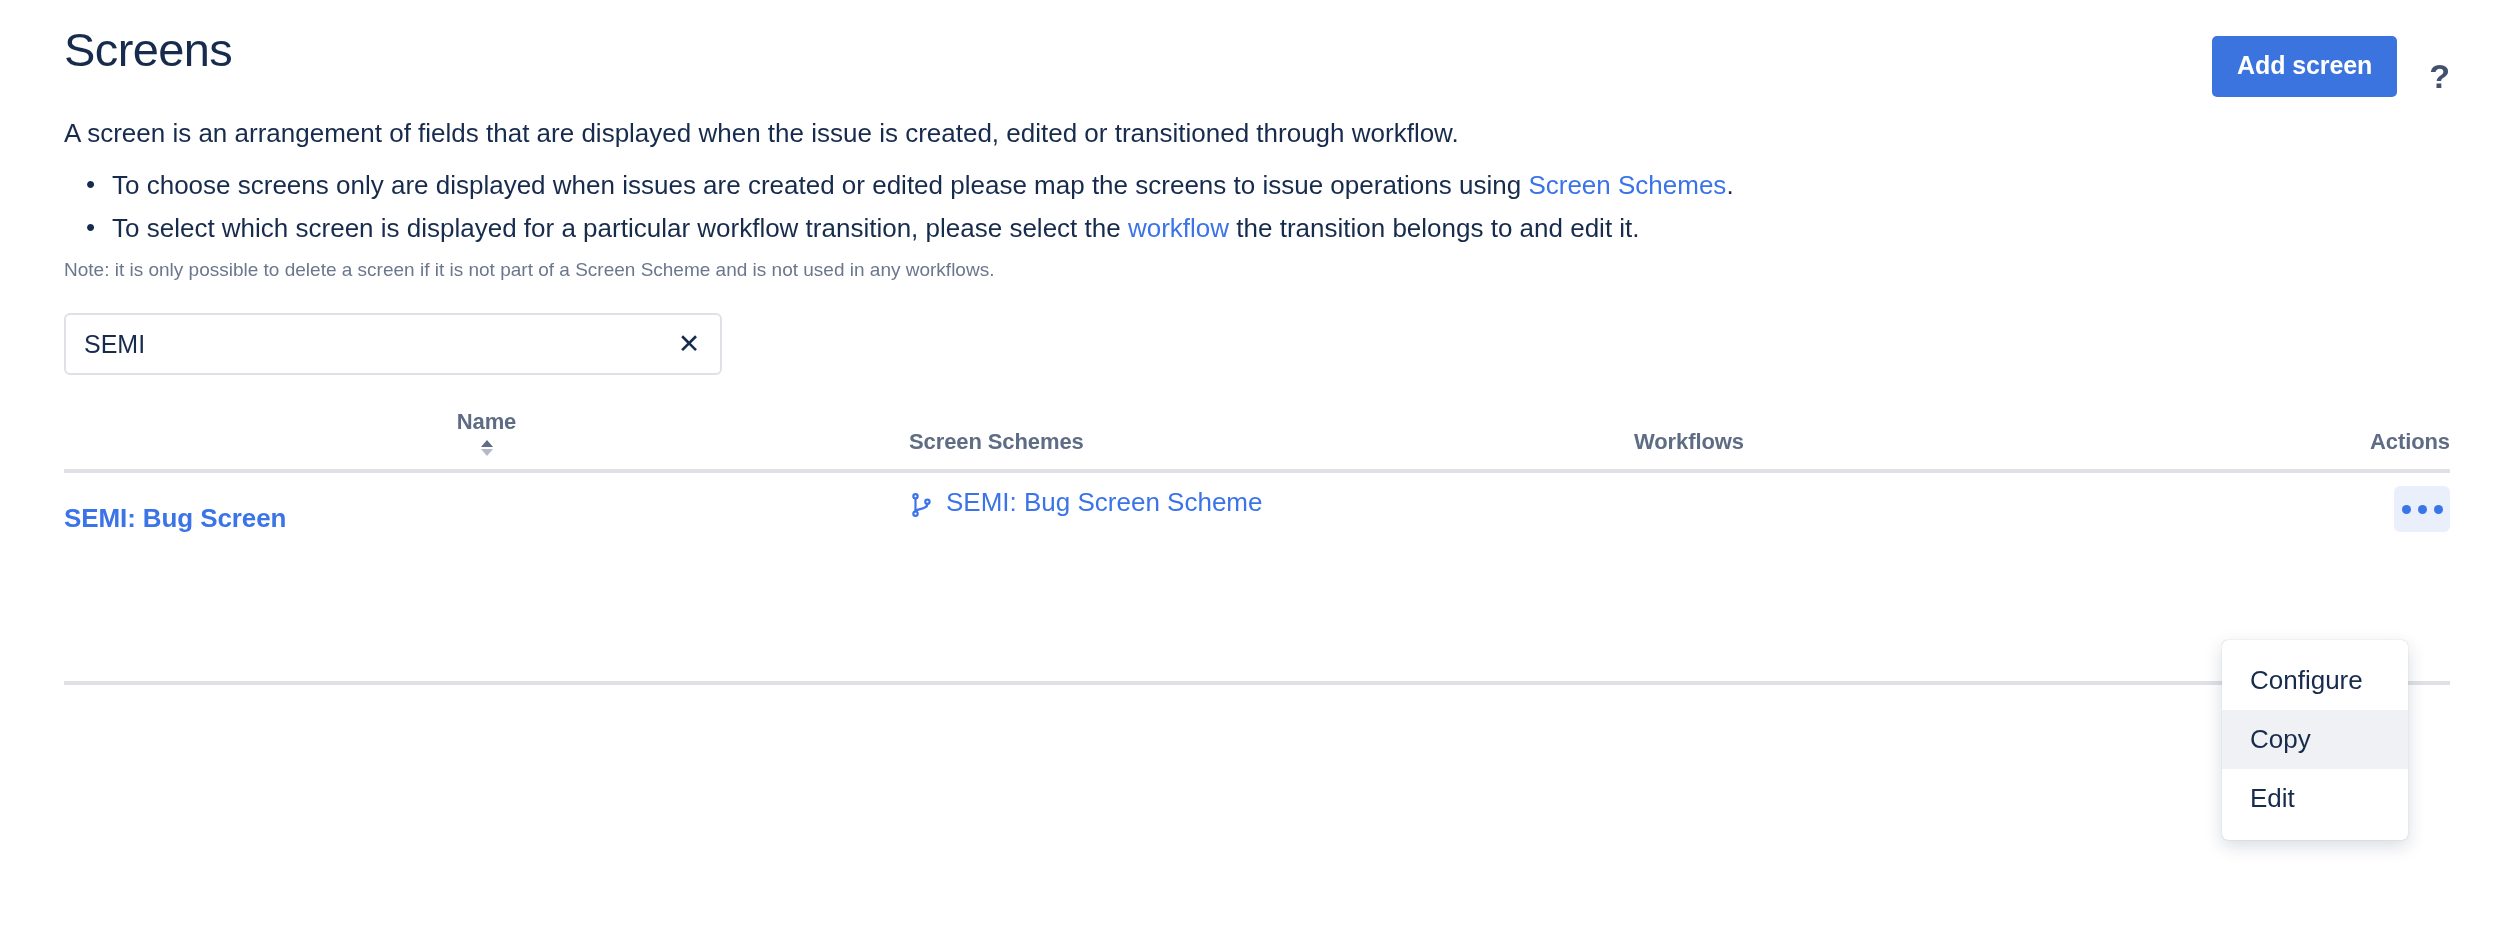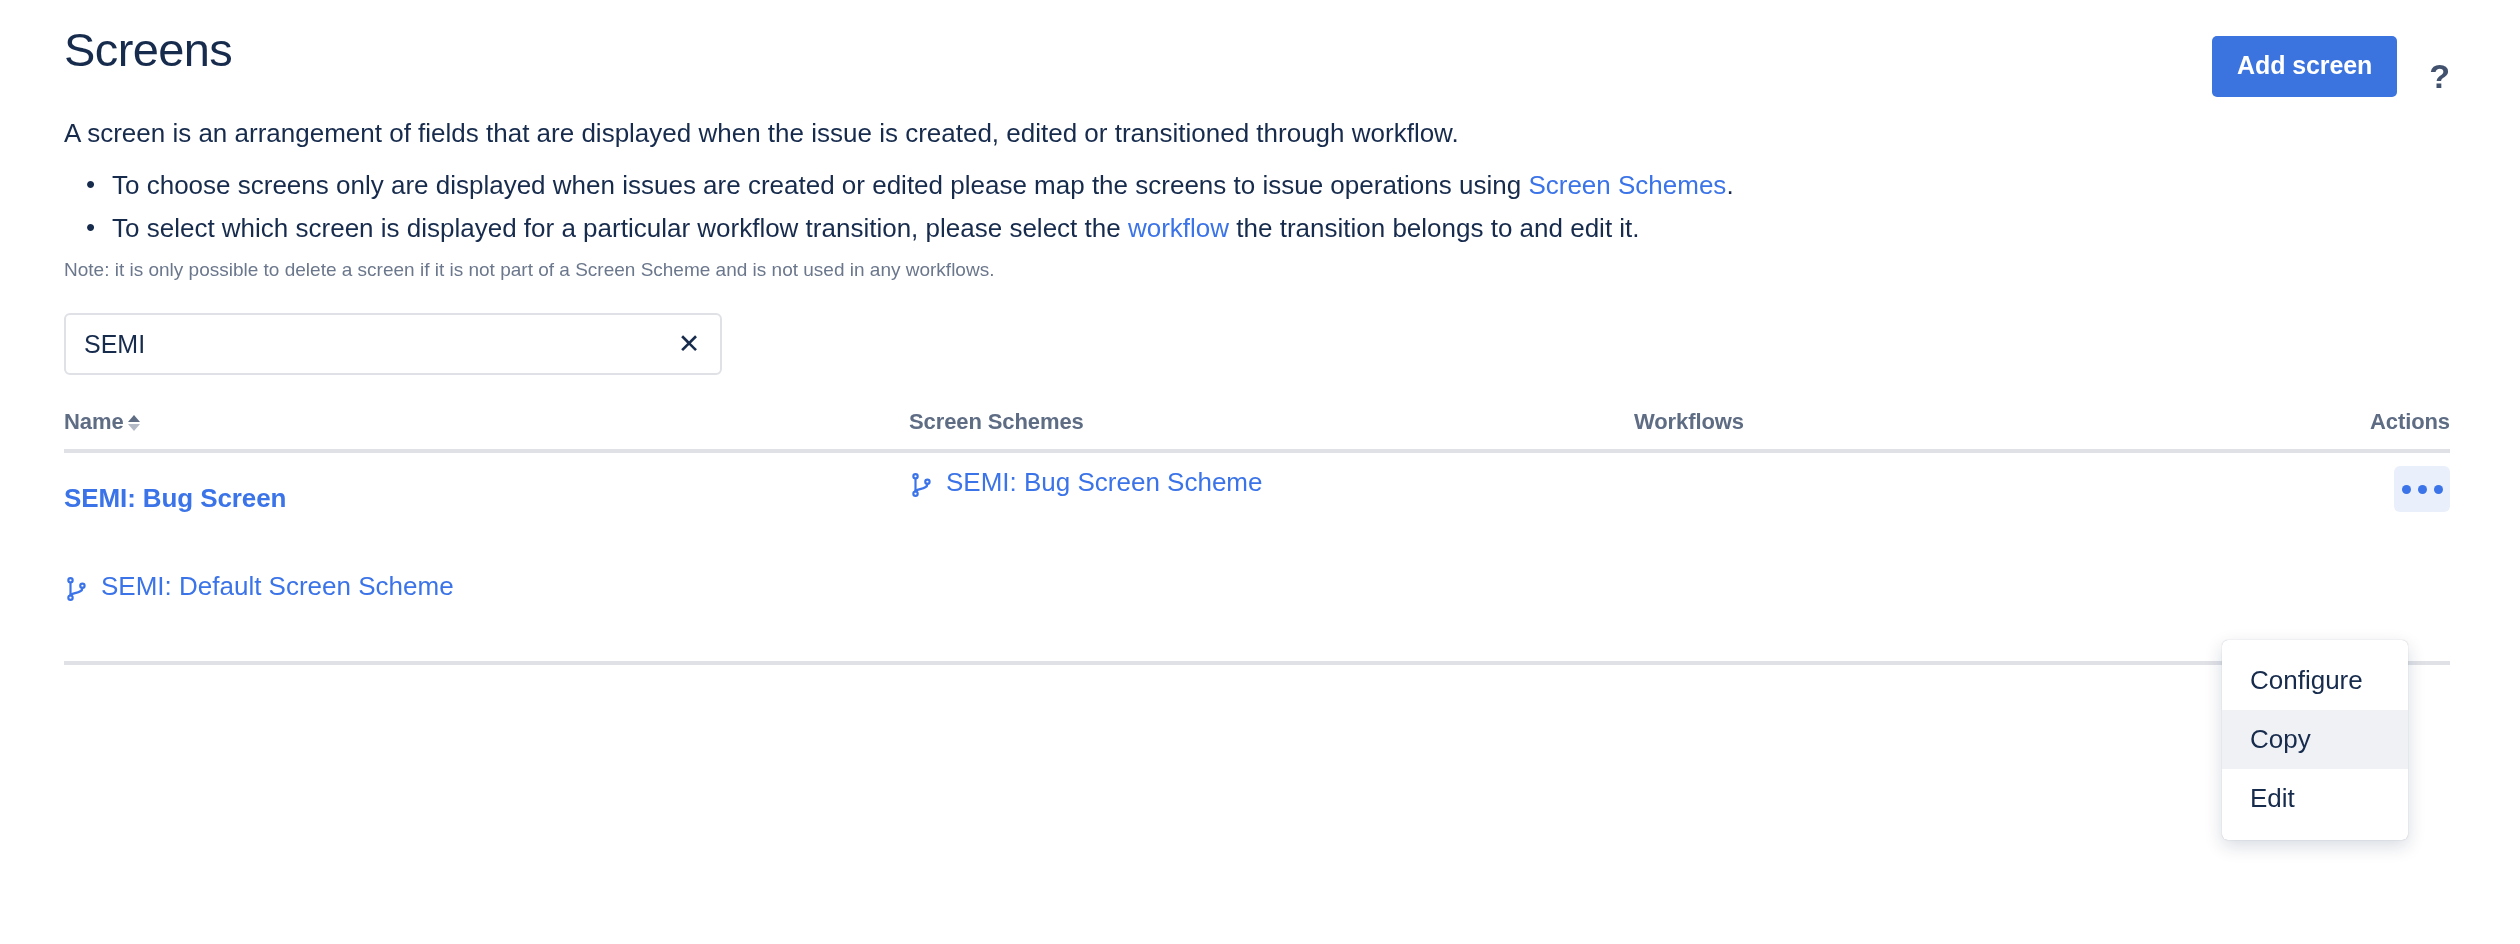--- a/index.html
+++ b/index.html
@@ -158,21 +158,21 @@
   }
   .th {
     font-size: 22px;
     font-weight: 700;
     color: #5e6c84;
     letter-spacing: -0.1px;
     display: flex;
     align-items: center;
     gap: 4px;
   }
-  .col-name    { width: 845px; }
+  .col-name    { width: 845px; flex-direction: column; }
   .col-schemes { width: 725px; }
   .col-flows   { width: 565px; }
   .col-actions { width: 251px; display: flex; justify-content: flex-end; }
 
   .sort-icon {
     display: inline-flex;
     flex-direction: column;
     gap: 2px;
     line-height: 0;
     position: relative;
@@ -345,30 +345,20 @@
         <div class="col-actions cell-actions">
           <button class="dots-btn">
             <span></span>
             <span></span>
             <span></span>
           </button>
         </div>
       </div>
 
       <div class="trow">
-        <div class="col-schemes cell-schemes">
-          <svg class="branch-icon" viewBox="0 0 24 24" fill="none" stroke="currentColor" stroke-width="2" stroke-linecap="round" stroke-linejoin="round">
-            <circle cx="6" cy="4" r="2"></circle>
-            <circle cx="6" cy="20" r="2"></circle>
-            <circle cx="17" cy="9" r="2"></circle>
-            <path d="M6 6v12"></path>
-            <path d="M17 11c0 4-5 4-11 6"></path>
-          </svg>
-          <a>SEMI: Default Screen Scheme</a>
-        </div>
         <div class="col-flows"></div>
         <div class="col-actions cell-actions"></div>
       </div>
 
     </div>
   </div>
 
   <div class="dropdown">
     <div class="menu-item">Configure</div>
     <div class="menu-item is-active">Copy</div>

